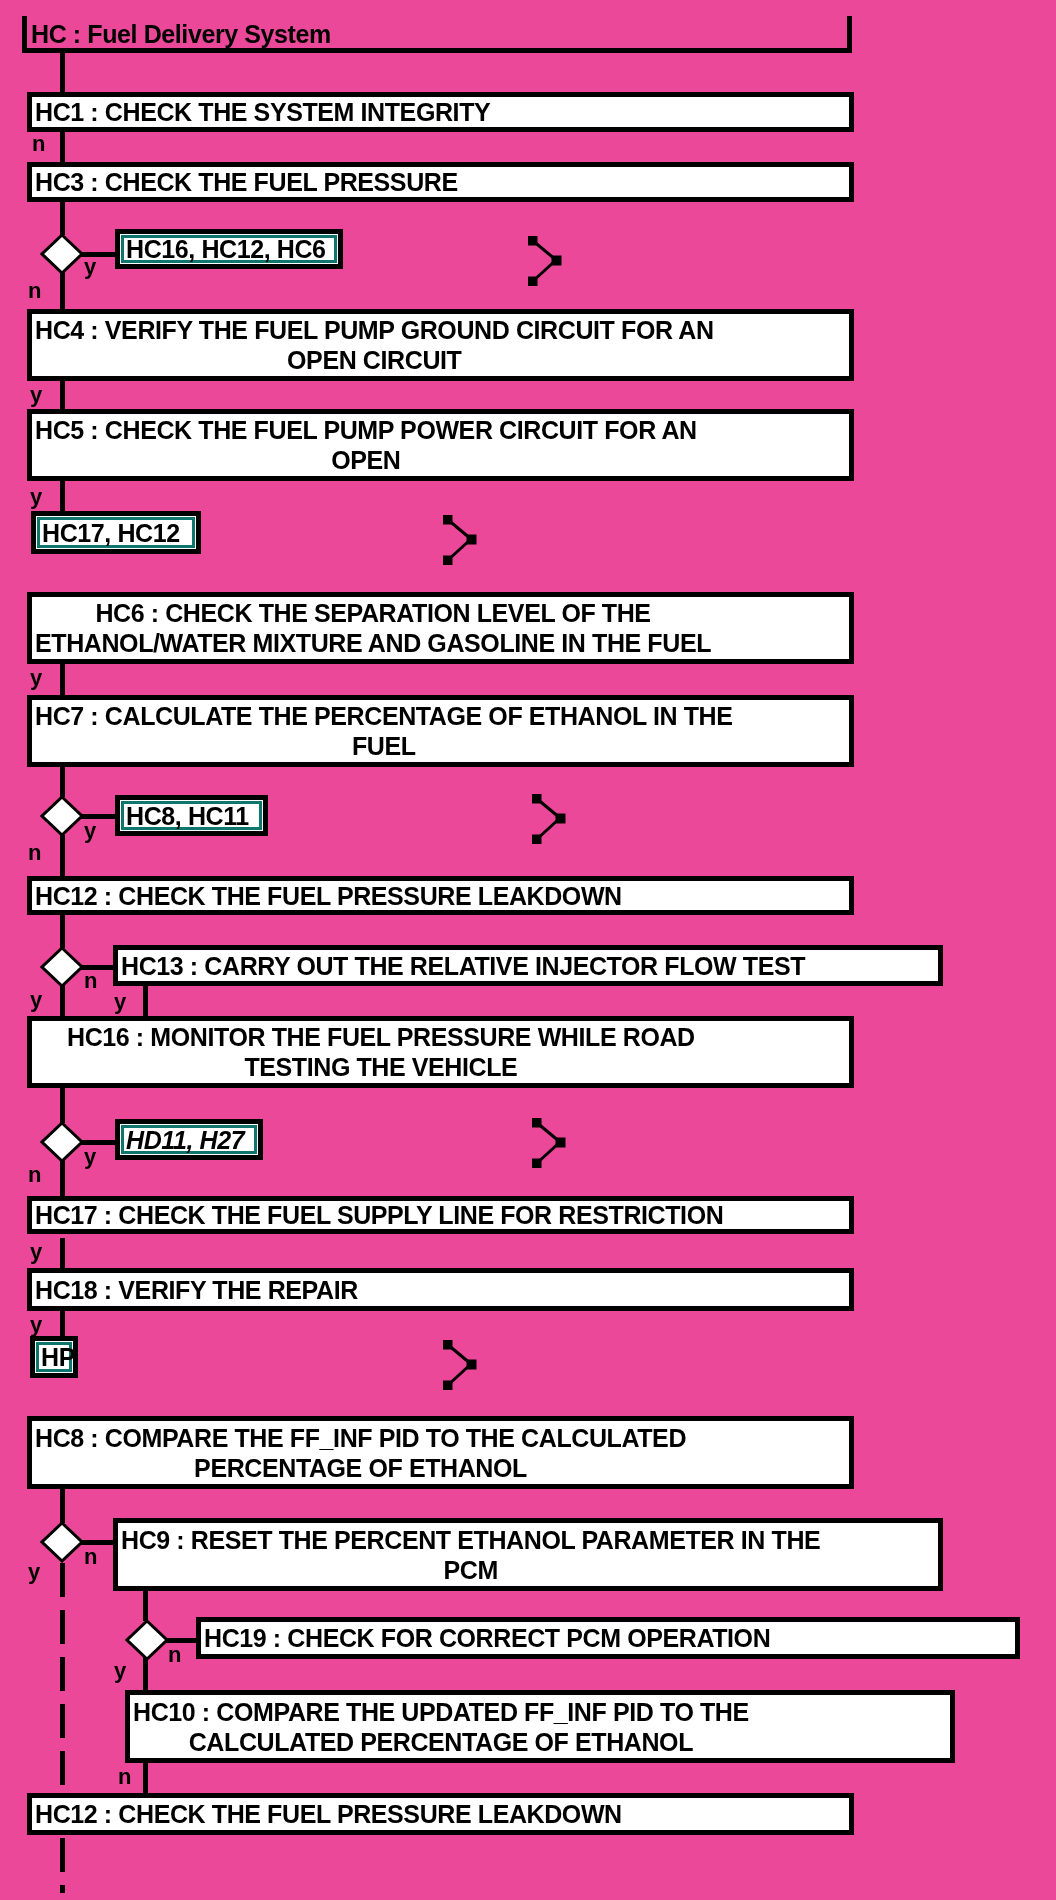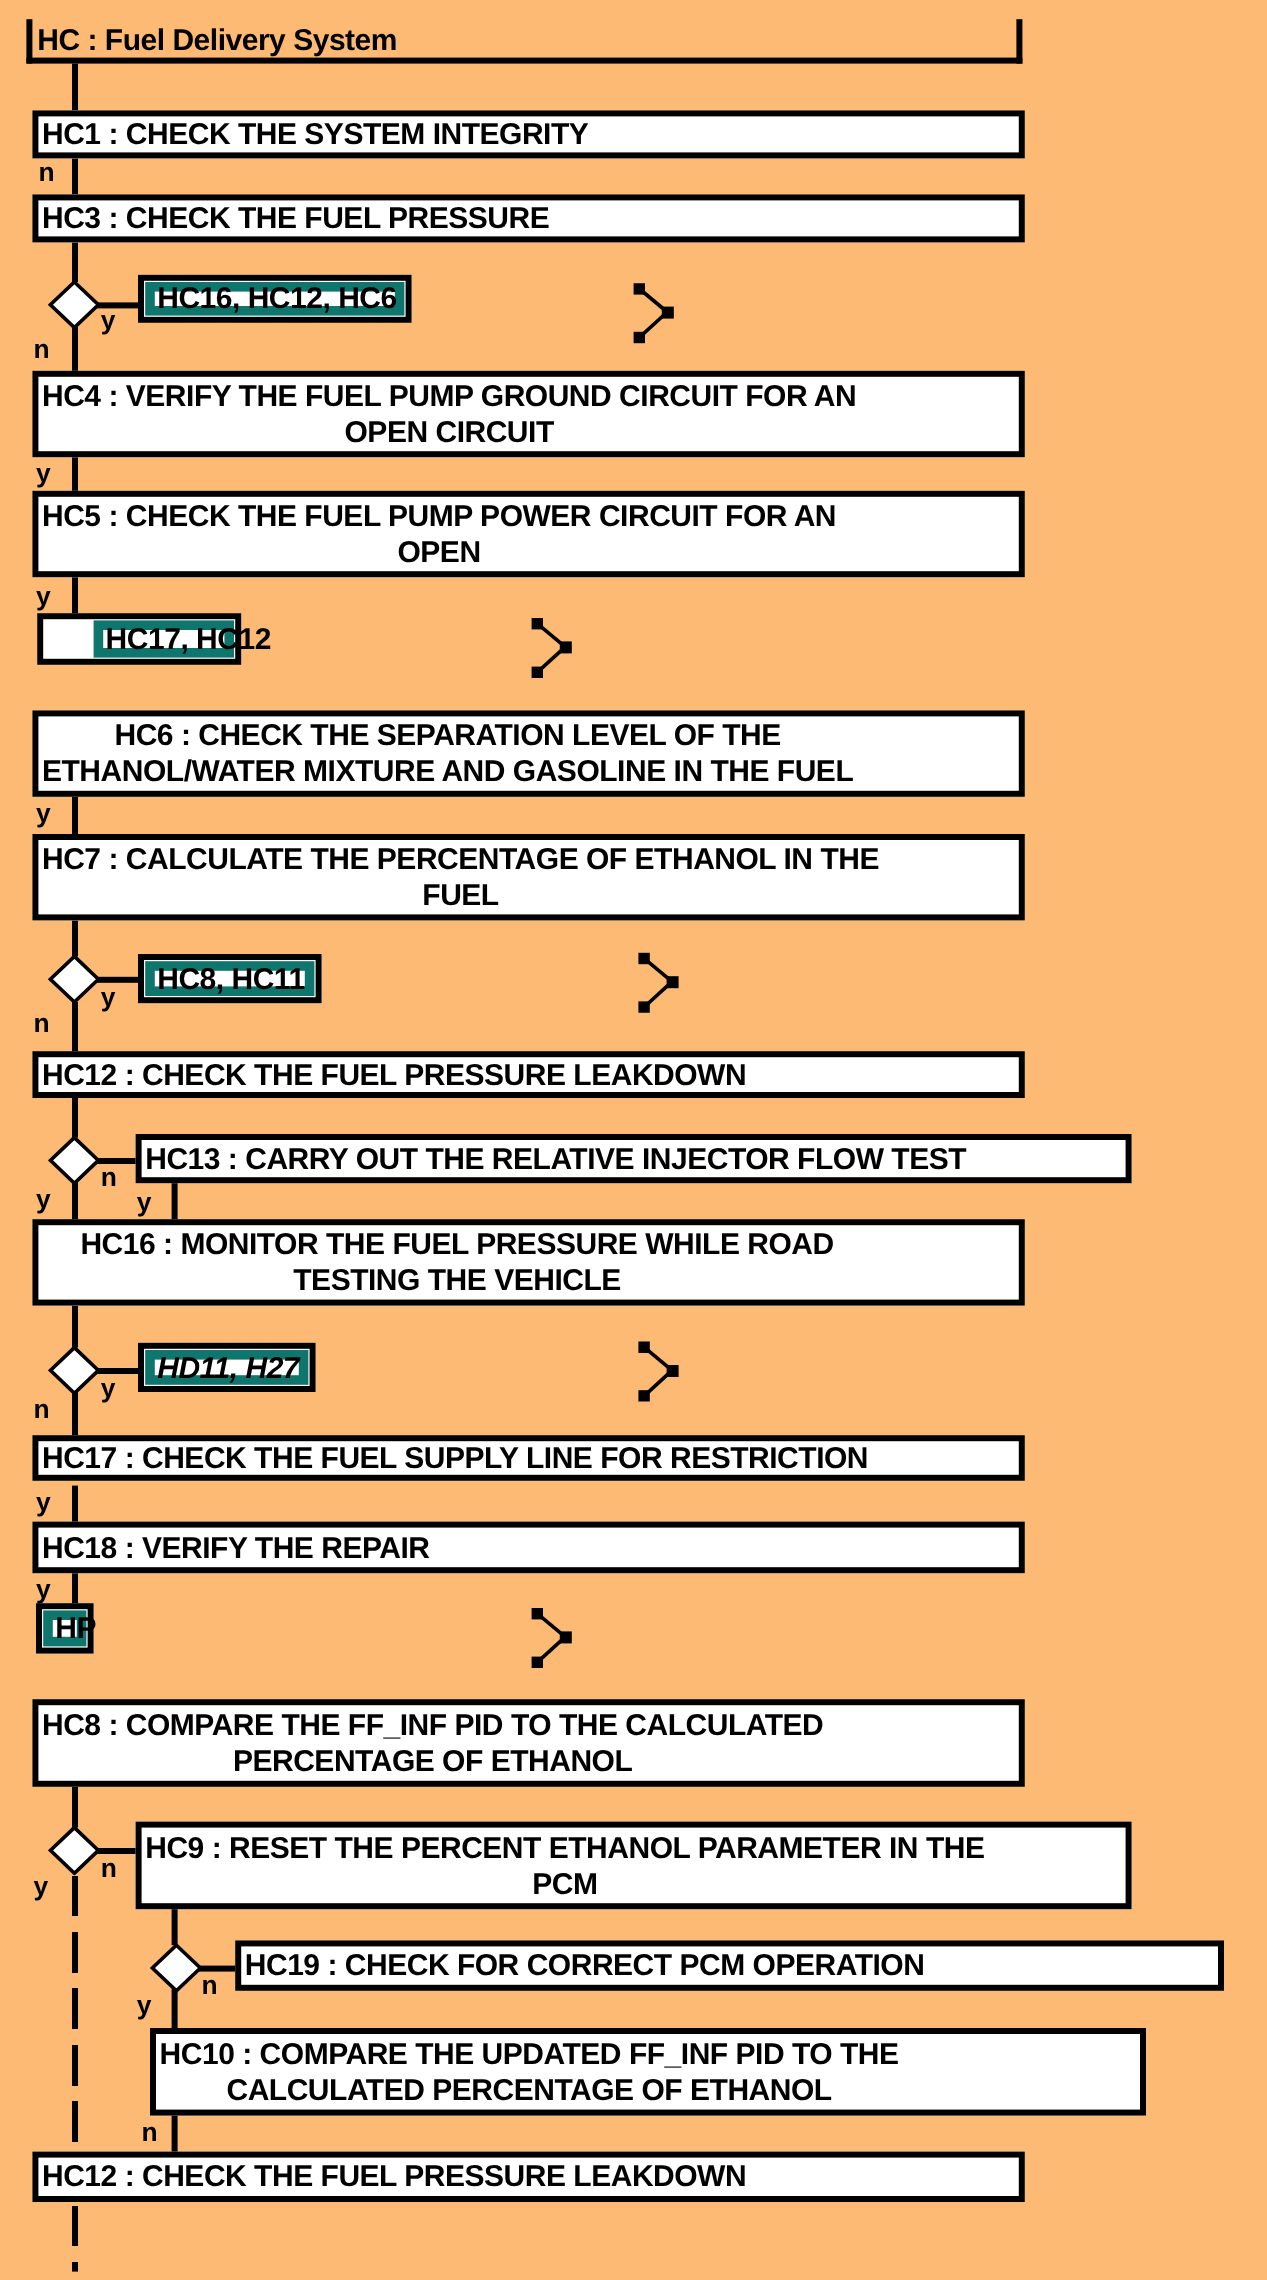--- a/index.html
+++ b/index.html
@@ -1,31 +1,31 @@
 <!DOCTYPE html>
 <html><head>
 <meta charset="utf-8">
 <style>
   html,body{margin:0;padding:0;background:#fff;}
   #stage{
-    position:relative;width:1056px;height:1900px;background:#fdba74;
+    position:relative;width:1056px;height:1900px;background:#ec4899;
     font-family:"Liberation Sans","DejaVu Sans",sans-serif;
     font-weight:bold;color:#000;overflow:hidden;
   }
   .box{
     position:absolute;box-sizing:border-box;border:5px solid #000;background:#fff;
     display:flex;align-items:center;font-size:25px;line-height:30px;
     letter-spacing:-0.4px;white-space:pre-line;text-align:center;
   }
   .box .txt{padding-left:3px;display:block;}
   .ref{
     position:absolute;box-sizing:border-box;border:5px solid #000;background:#fff;
   }
   .ref .inner{
-    box-sizing:border-box;border:8px solid #0f766e;margin:1px;height:calc(100% - 2px);
+    box-sizing:border-box;border:3px solid #0f766e;margin:1px;height:calc(100% - 2px);
     display:flex;align-items:center;font-size:25px;line-height:24px;letter-spacing:-0.4px;
     padding:0 2px;white-space:nowrap;
   }
   .vline{position:absolute;width:5px;background:#000;}
   .vline.dashed{
     background:repeating-linear-gradient(to bottom,#000 0 34px,transparent 34px 47px);
   }
   .hline{position:absolute;height:5px;background:#000;}
   .lbl{position:absolute;font-size:22px;line-height:22px;}
   .shape{position:absolute;}
@@ -159,21 +159,21 @@
   <div class="box" style="left:113px;top:1518px;width:830px;height:73px;"><span class="txt">HC9 : RESET THE PERCENT ETHANOL PARAMETER IN THE
 PCM</span></div>
   <div class="box" style="left:196px;top:1617px;width:824px;height:42px;"><span class="txt">HC19 : CHECK FOR CORRECT PCM OPERATION</span></div>
   <div class="box" style="left:125px;top:1690px;width:830px;height:73px;"><span class="txt">HC10 : COMPARE THE UPDATED FF_INF PID TO THE
 CALCULATED PERCENTAGE OF ETHANOL</span></div>
   <div class="box" style="left:27px;top:1793px;width:827px;height:42px;"><span class="txt">HC12 : CHECK THE FUEL PRESSURE LEAKDOWN</span></div>
 
   <div class="ref" style="left:115px;top:229px;width:228px;height:40px;">
       <div class="inner">HC16, HC12, HC6</div>
     </div>
-  <div class="ref" style="left:31px;top:511px;width:170px;height:43px;padding-left:41px;">
+  <div class="ref" style="left:31px;top:511px;width:170px;height:43px;">
       <div class="inner">HC17, HC12</div>
     </div>
   <div class="ref" style="left:115px;top:795px;width:153px;height:41px;">
       <div class="inner">HC8, HC11</div>
     </div>
   <div class="ref" style="left:115px;top:1119px;width:148px;height:41px;font-style:italic;">
       <div class="inner">HD11, H27</div>
     </div>
   <div class="ref" style="left:30px;top:1336px;width:48px;height:42px;">
       <div class="inner">HP</div>

